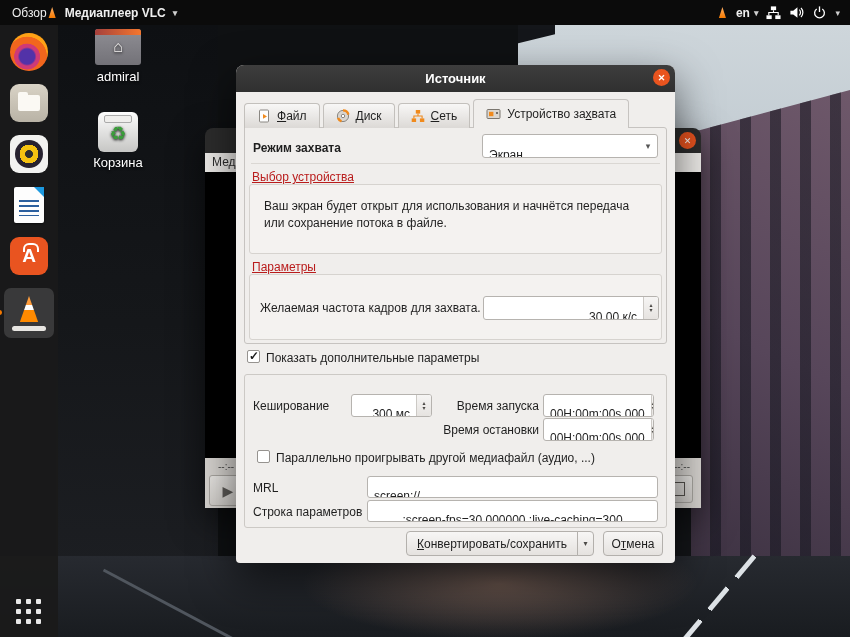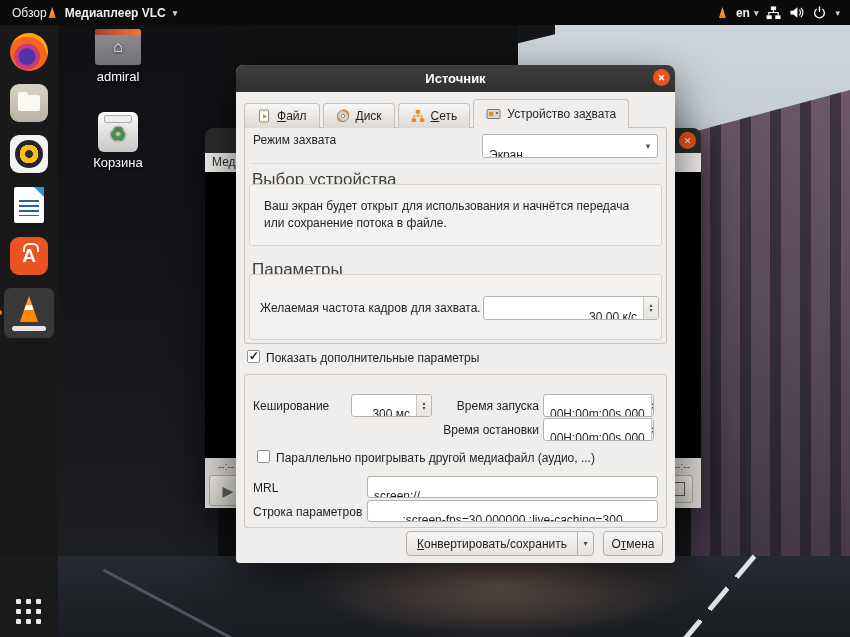--- a/index.html
+++ b/index.html
@@ -94,21 +94,21 @@
   .dlg-body { position:absolute; left:0; right:0; top:27px; bottom:0; }
 
   .tabs { position:absolute; left:8px; top:7px; height:29px; display:flex; align-items:flex-end; z-index:2; }
   .tab { display:flex; align-items:center; gap:6px; padding:0 12px; height:25px; margin-right:3px;
      border:1px solid #c3c0bc; border-bottom:none; border-radius:4px 4px 0 0;
      background:linear-gradient(#f8f7f6,#dcd9d6); white-space:nowrap; }
   .tab.active { height:29px; background:#f0eeec; border-color:#c6c3c0; }
   .acc { text-decoration:underline; }
 
   .panel { position:absolute; left:8px; right:8px; top:35px; height:217px; border:1px solid #c6c3c0; background:#f0eeec; border-radius:0 3px 3px 3px; }
-  .grp-label { position:absolute; font-size:17px; color:#404040;text-decoration:underline; }
+  .grp-label { position:absolute; font-size:12px; color:#b91c1c;text-decoration:underline; }
   .grp-box { position:absolute; border:1px solid #d6d3cf; border-radius:3px; background:#f4f2f0; }
   .sep { position:absolute; left:6px; right:6px; top:35px; border-top:1px solid #dad7d3; }
 
   .field { background:#fff; border:1px solid #b6b3af; border-radius:3px; display:flex; align-items:center; overflow:hidden; }
   .field .val { flex:1; padding:0 6px; white-space:nowrap;margin-top:17px; }
   .field .val.right { text-align:right; }
   .spincol { width:15px; align-self:stretch; border-left:1px solid #ccc9c5; background:linear-gradient(#f6f5f4,#e6e3e0);
      display:flex; flex-direction:column; align-items:center; justify-content:center; color:#4c4a47; }
   .spincol span { font-size:6px; line-height:5px; }
   .combo-arrow { width:18px; text-align:center; color:#555; font-size:9px; }
@@ -209,29 +209,29 @@
         <svg width="15" height="14" viewBox="0 0 15 14">
           <rect x="1" y="2.5" width="13" height="9" rx="1" fill="#dcd7d0" stroke="#7b766f"></rect>
           <rect x="3" y="4.8" width="4.4" height="4.4" fill="#f08a1d"></rect>
           <circle cx="11" cy="6" r="1.1" fill="#5b5650"></circle>
         </svg>
         <span><span>Устройство за</span><span class="acc">х</span><span>вата</span></span>
       </div>
     </div>
 
     <div class="panel">
-      <div class="lbl" style="left:8px; top:5px;">Режим захвата</div>
+      <div class="lbl" style="left:8px; top:13px;font-weight:bold;">Режим захвата</div>
       <div class="field abs" style="left:237px; top:6px; width:176px; height:24px;">
         <span class="val">Экран</span>
         <span class="combo-arrow">▾</span>
       </div>
       <div class="sep"></div>
 
       <div class="grp-label" style="left:7px; top:42px;">Выбор устройства</div>
-      <div class="grp-box" style="left:4px; top:56px; right:4px; height:62px;">
+      <div class="grp-box" style="left:4px; top:56px; right:4px; height:70px;">
         <div style="padding:13px 16px 0 14px; line-height:1.4; width:400px;">Ваш экран будет открыт для использования и начнётся передача или сохранение потока в файле.</div>
       </div>
 
       <div class="grp-label" style="left:7px; top:132px;">Параметры</div>
       <div class="grp-box" style="left:4px; top:146px; right:4px; height:66px;">
         <div class="lbl" style="left:10px; top:26px;">Желаемая частота кадров для захвата.</div>
         <div class="field abs" style="left:233px; top:21px; width:176px; height:24px;">
           <span class="val right">30,00 к/с</span>
           <span class="spincol">
               <span>▴</span>

